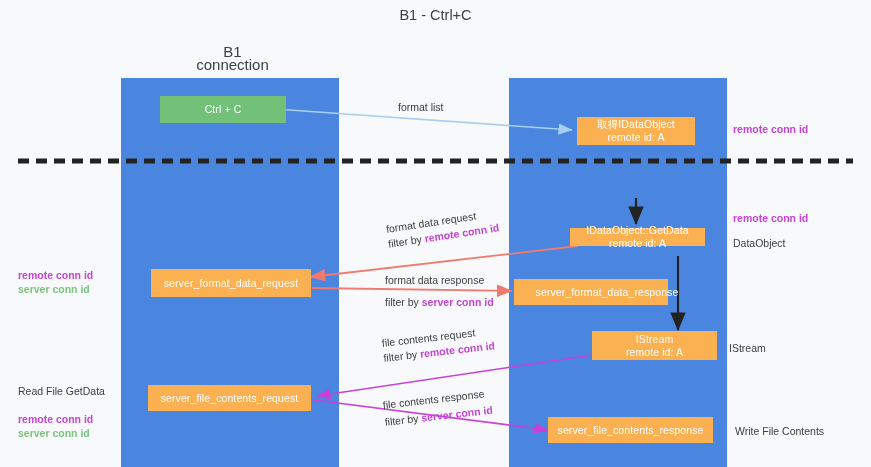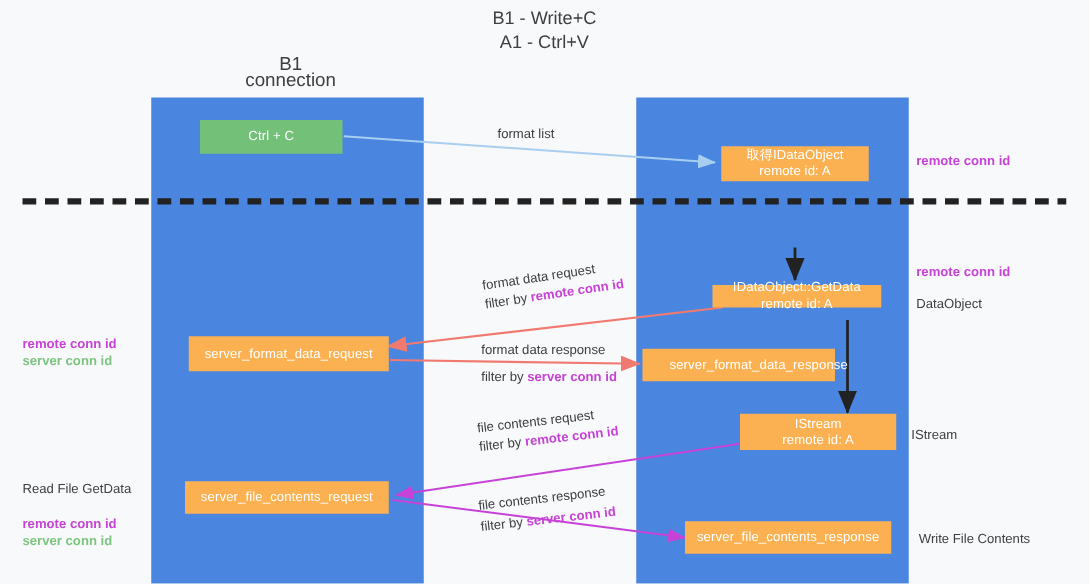--- a/index.html
+++ b/index.html
@@ -91,22 +91,21 @@
     width: 871px; height: 467px;
     pointer-events: none;
   }
 </style>
 </head>
 <body>
 
 <div id="page">
 
   <div class="abs title">
-    <div>B1 - Write+C</div>
-    <div>A1 - Ctrl+V</div>
+    <div>B1 - Ctrl+C</div>
   </div>
 
   <div class="abs col-header" style="left:125px; top:45px; width:215px;">
     <div>B1</div>
     <div>connection</div>
   </div>
 
   <div class="abs lane" style="left:121px; top:78px; width:218px; height:389px;"></div>
   <div class="abs lane" style="left:509px; top:78px; width:218px; height:389px;"></div>
 
@@ -136,21 +135,21 @@
 
     <line x1="578" y1="246" x2="310" y2="277" stroke="#f07a70" stroke-width="1.8" marker-end="url(#ah-red)"></line>
 
     <line x1="312" y1="288" x2="512" y2="291" stroke="#f07a70" stroke-width="1.8" marker-end="url(#ah-red)"></line>
 
     <line x1="592" y1="355" x2="317" y2="396" stroke="#c742d6" stroke-width="1.6" marker-end="url(#ah-mag)"></line>
 
     <line x1="314" y1="400" x2="548" y2="430" stroke="#c742d6" stroke-width="1.6" marker-end="url(#ah-mag)"></line>
   </svg>
 
-  <div class="abs node green" style="left:160px; top:96px; width:114px; height:27px;">
+  <div class="abs node green" style="left:160px; top:96px; width:126px; height:27px;">
     <div>Ctrl + C</div>
   </div>
 
   <div class="abs node orange" style="left:577px; top:117px; width:118px; height:28px;">
     <div>取得IDataObject</div>
     <div>remote id: A</div>
   </div>
 
 
   <div class="abs node orange" style="left:570px; top:228px; width:135px; height:18px;">

